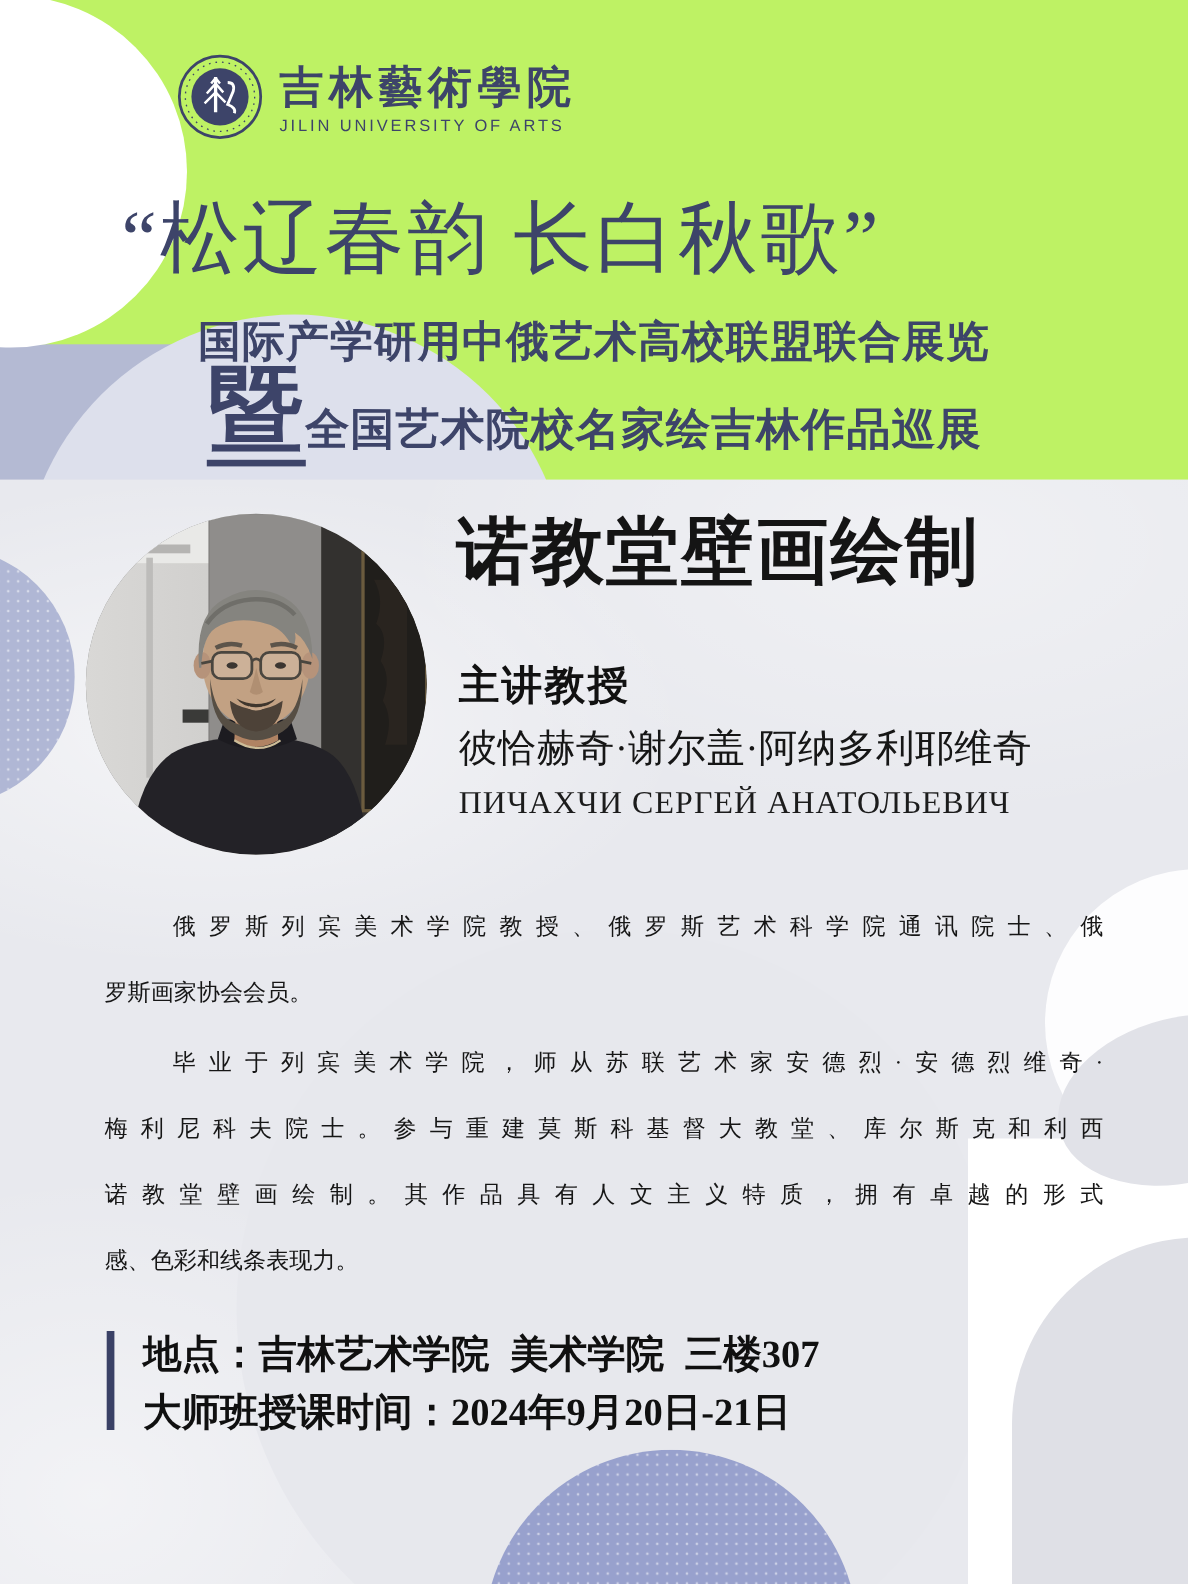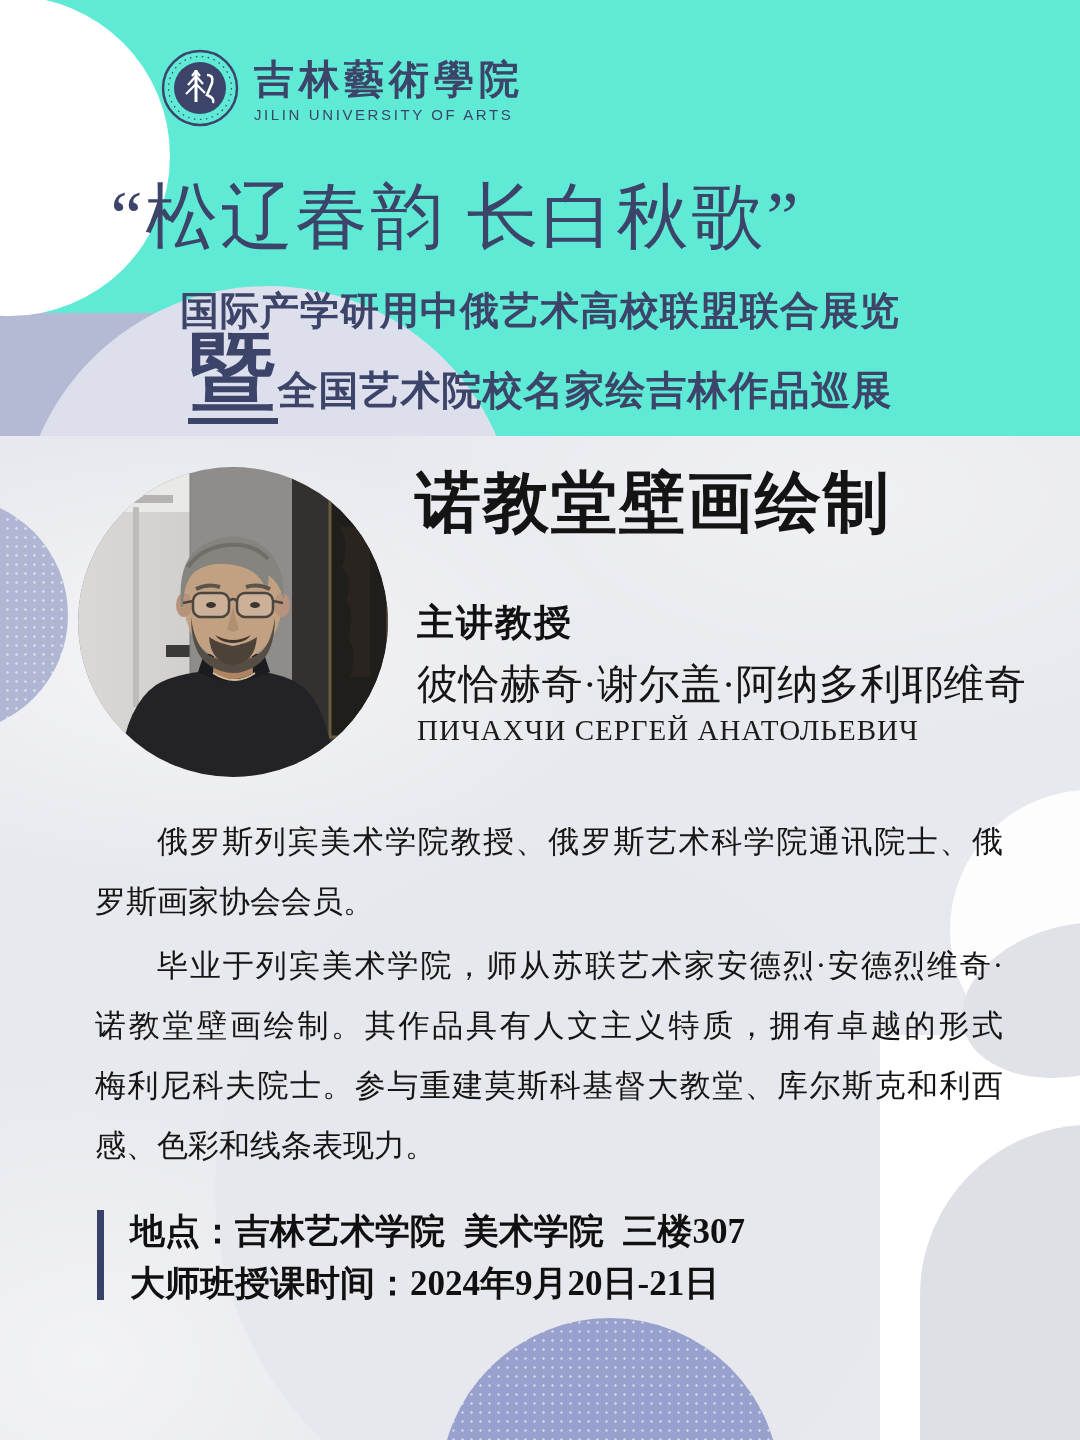--- a/index.html
+++ b/index.html
@@ -1,18 +1,18 @@
 <!DOCTYPE html>
 <html><head>
 <meta charset="utf-8">
 <style>
   html,body{margin:0;padding:0;background:#cfd0da;}
   .poster{
     position:relative;width:1080px;height:1440px;overflow:hidden;
-    background:#5eead4;
+    background:#bef264;
     font-family:"Liberation Serif","DejaVu Serif",serif;
   }
   .abs{position:absolute;}
 
   
   .band-left{left:0;top:313px;width:260px;height:124px;background:#b4bad3;}
   .band-arc{left:19px;top:286px;width:498px;height:498px;border-radius:50%;background:#dde0ec;}
   .body-grey{
     left:0;top:436px;width:1080px;height:1004px;
     background:
@@ -55,25 +55,25 @@
   .sub2-ji{font-size:86px;font-weight:700;color:#3d4469;line-height:1;border-bottom:6px solid #3d4469;padding:0 2px 2px 2px;}
   .sub2-text{font-size:40px;font-weight:700;color:#3d4469;letter-spacing:1px;padding-top:26px;}
 
   
   .portrait{left:78px;top:467px;width:310px;height:310px;border-radius:50%;overflow:hidden;background:#9a9a98;}
   .portrait svg{display:block;width:310px;height:310px;}
 
   
   .mc-title{left:415px;top:470px;width:600px;font-size:66px;font-weight:700;color:#141414;letter-spacing:2px;line-height:1;}
   .mc-role{left:417px;top:598px;font-size:37px;font-weight:700;color:#111;letter-spacing:2px;}
-  .mc-name-cn{left:417px;top:657px;font-size:41px;font-weight:400;color:#161616;letter-spacing:0.5px;}
+  .mc-name-cn{left:417px;top:657px;font-size:35px;font-weight:400;color:#161616;letter-spacing:0.5px;}
   .mc-name-ru{left:417px;top:714px;font-size:29px;font-weight:400;color:#1c1c1c;letter-spacing:1px;}
 
   
-  .bio{left:95px;top:812px;width:908px;color:#161616;font-size:31px;}
+  .bio{left:95px;top:812px;width:908px;color:#161616;font-size:21px;}
   .bio .line{height:60px;line-height:60px;overflow:hidden;text-align:justify;text-align-last:justify;}
   .bio .line.first{padding-left:62px;}
   .bio .line.last{text-align:left;text-align-last:left;}
   .bio .para2{margin-top:4px;}
 
   
   .detail-bar{left:97px;top:1210px;width:7px;height:90px;background:#3a4166;}
   .detail-lines{left:130px;top:1206px;width:900px;font-size:35px;font-weight:700;color:#101010;line-height:52px;word-spacing:10px;}
 </style>
 </head>
@@ -179,22 +179,22 @@
   <div class="abs mc-name-cn">彼恰赫奇·谢尔盖·阿纳多利耶维奇</div>
   <div class="abs mc-name-ru">ПИЧАХЧИ СЕРГЕЙ АНАТОЛЬЕВИЧ</div>
 
   <div class="abs bio">
     <div class="para1">
       <div class="line first">俄罗斯列宾美术学院教授、俄罗斯艺术科学院通讯院士、俄</div>
       <div class="line last">罗斯画家协会会员。</div>
     </div>
     <div class="para2">
       <div class="line first">毕业于列宾美术学院，师从苏联艺术家安德烈·安德烈维奇·</div>
+      <div class="line">梅利尼科夫院士。参与重建莫斯科基督大教堂、库尔斯克和利西</div>
       <div class="line">诺教堂壁画绘制。其作品具有人文主义特质，拥有卓越的形式</div>
-      <div class="line">梅利尼科夫院士。参与重建莫斯科基督大教堂、库尔斯克和利西</div>
       <div class="line last">感、色彩和线条表现力。</div>
     </div>
   </div>
 
   <div class="abs detail-bar"></div>
   <div class="abs detail-lines">
     <div>地点：吉林艺术学院 美术学院 三楼307</div>
     <div>大师班授课时间：2024年9月20日-21日</div>
   </div>
 

